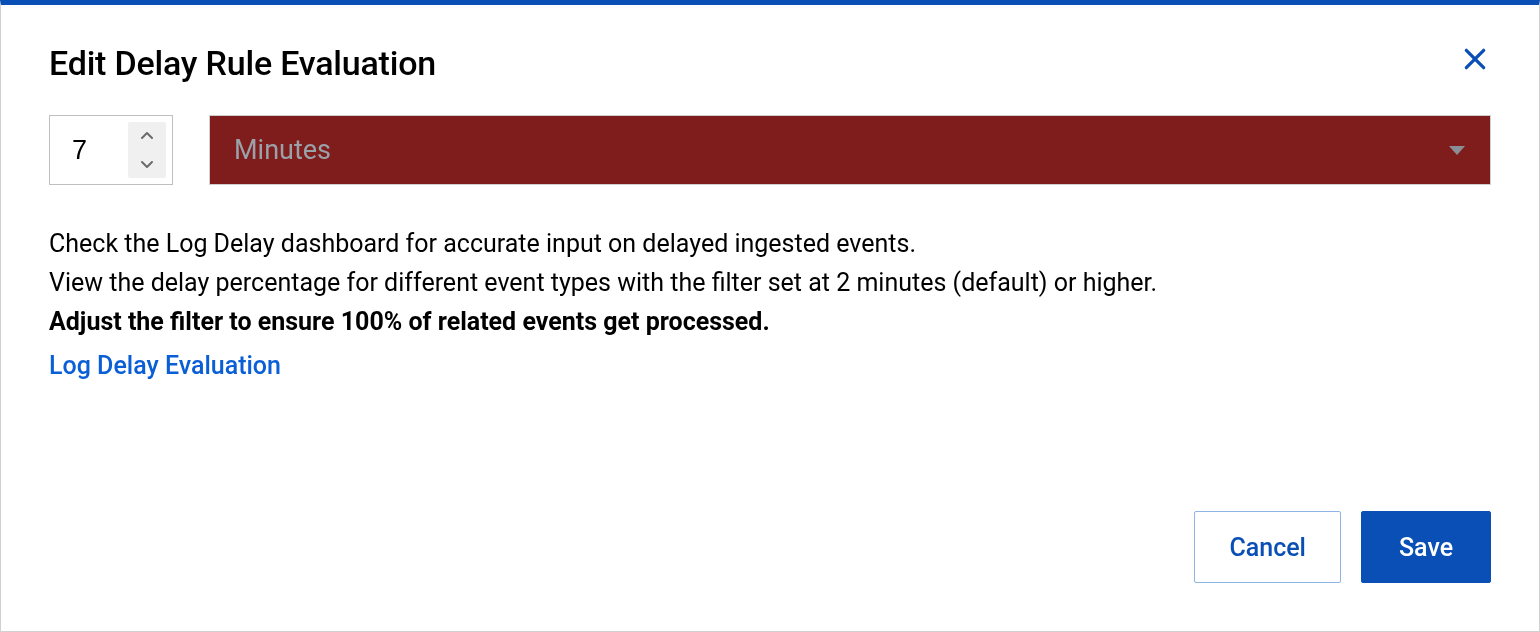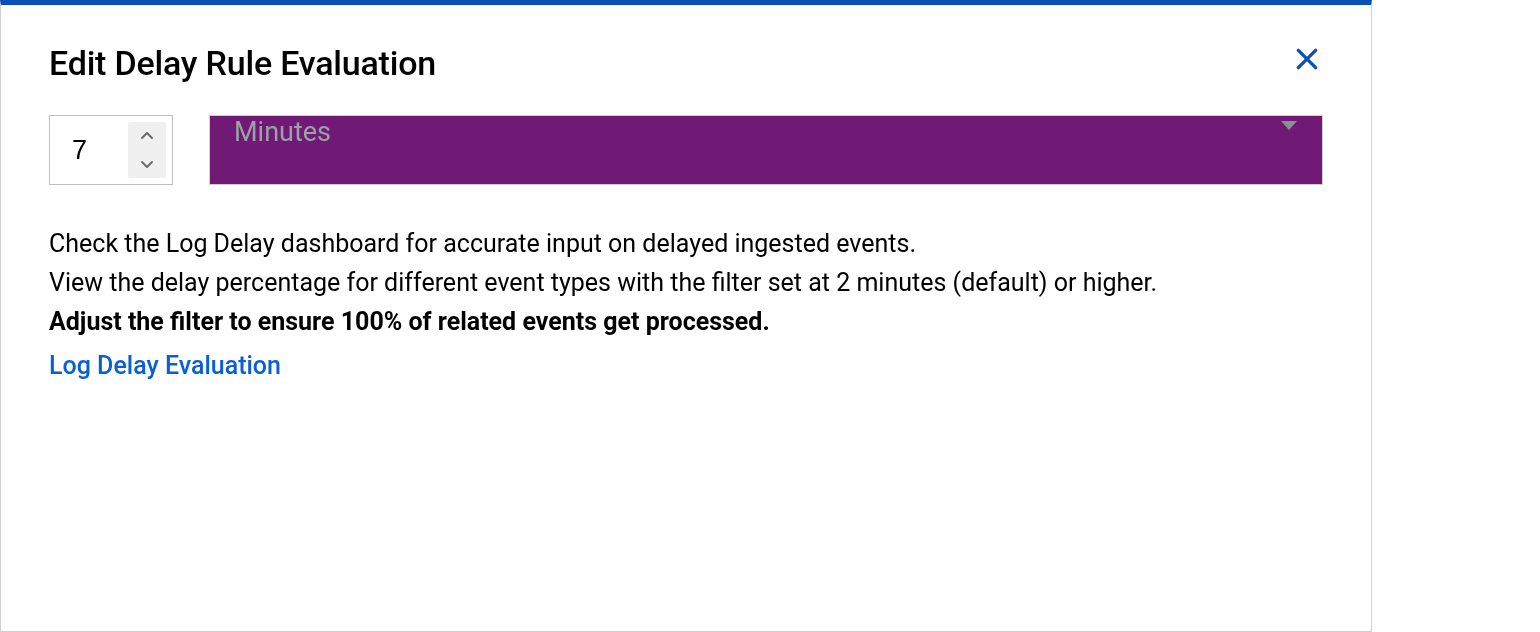--- a/index.html
+++ b/index.html
@@ -1,19 +1,19 @@
 <!DOCTYPE html>
 <html><head>
   <meta charset="utf-8">
   <style>
     * { box-sizing: border-box; margin: 0; padding: 0; }
     html, body { width: 1540px; height: 632px; font-family: -apple-system, BlinkMacSystemFont, "Segoe UI", Roboto, Helvetica, Arial, sans-serif; color: #000; background: #fff; }
     .modal {
       position: relative;
-      width: 1372px;
+      width: 1540px;
       height: 632px;
       border: 1px solid #d0d0d0;
       border-top: 5px solid #0a4fb5;
       background: #fff;
       padding: 38px 48px 32px 48px;
     }
     .header-row {
       display: flex;
       align-items: flex-start;
       justify-content: space-between;
@@ -71,24 +71,25 @@
       justify-content: center;
       cursor: pointer;
       color: #6b6b6b;
     }
     .spinner-btn svg { display: block; }
     .unit-select {
       flex: 1 1 auto;
       height: 70px;
       border: 1px solid #cfcfcf;
       display: flex;
+      align-items: center;
       justify-content: space-between;
       padding: 0 24px;
       cursor: pointer;
-      background: #701a75;
+      background: #7f1d1d;
     }
     .unit-select-label {
       font-size: 27px;
       color: #9aa1a8;
     }
     .unit-select .caret { color: #8a8f95; }
     .body-text {
       font-size: 25px;
       line-height: 1.55;
       margin-top: 29px;
@@ -176,14 +177,18 @@
     </div>
   </div>
 
   <div class="body-text">
     <p>Check the Log Delay dashboard for accurate input on delayed ingested events.</p>
     <p>View the delay percentage for different event types with the filter set at 2 minutes (default) or higher.</p>
     <p class="para-gap">Adjust the filter to ensure 100% of related events get processed.</p>
     <a class="link">Log Delay Evaluation</a>
   </div>
 
+  <div class="footer">
+    <div class="btn btn-secondary" role="button">Cancel</div>
+    <div class="btn btn-primary" role="button">Save</div>
+  </div>
 
 </div>
 
 </body></html>

